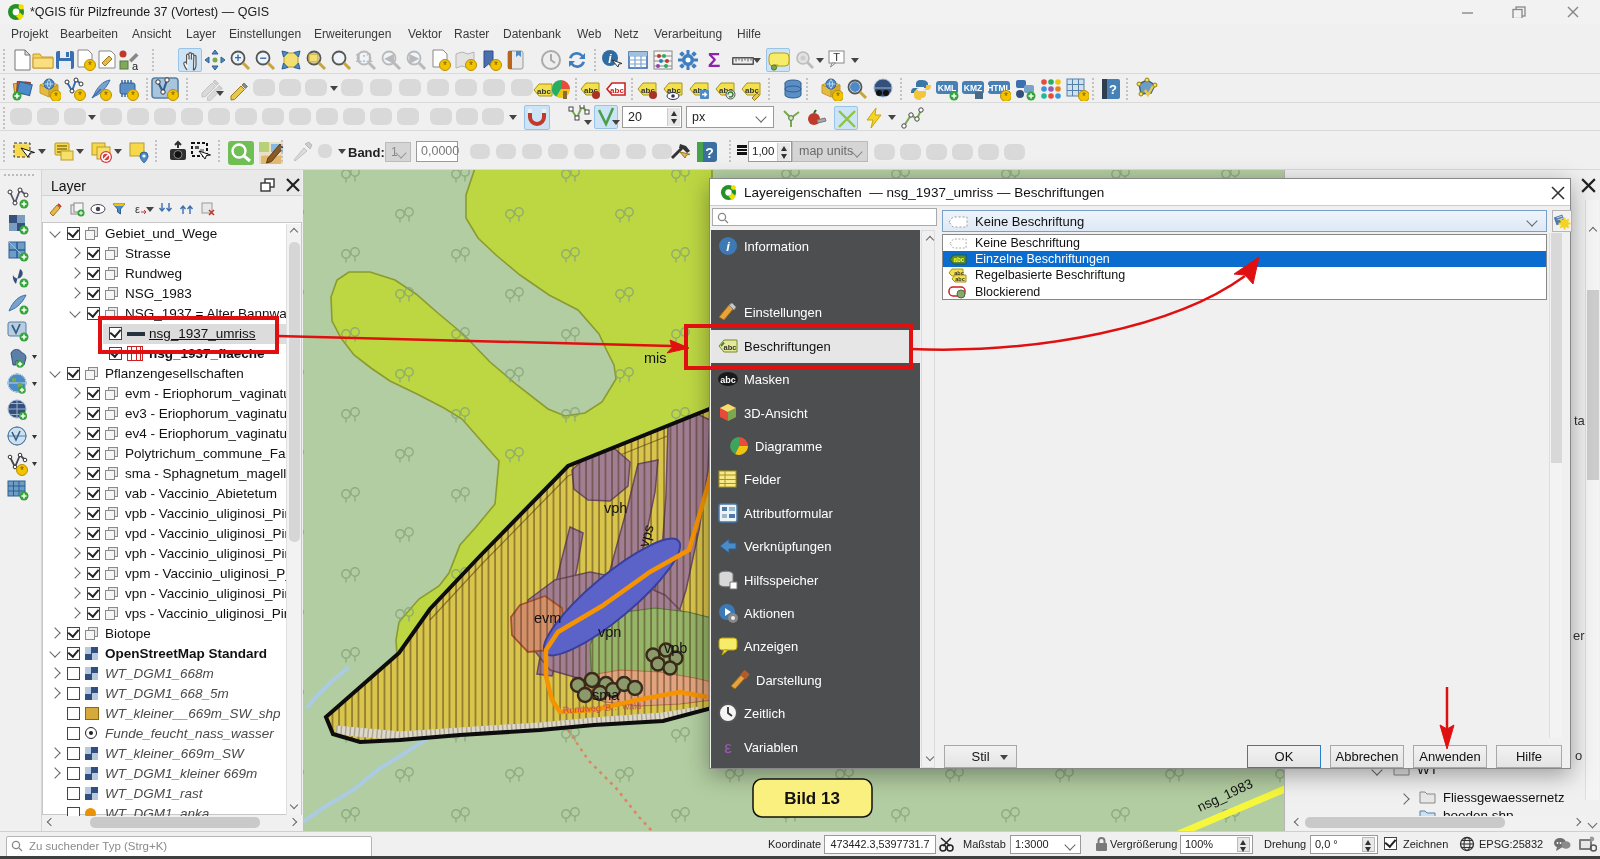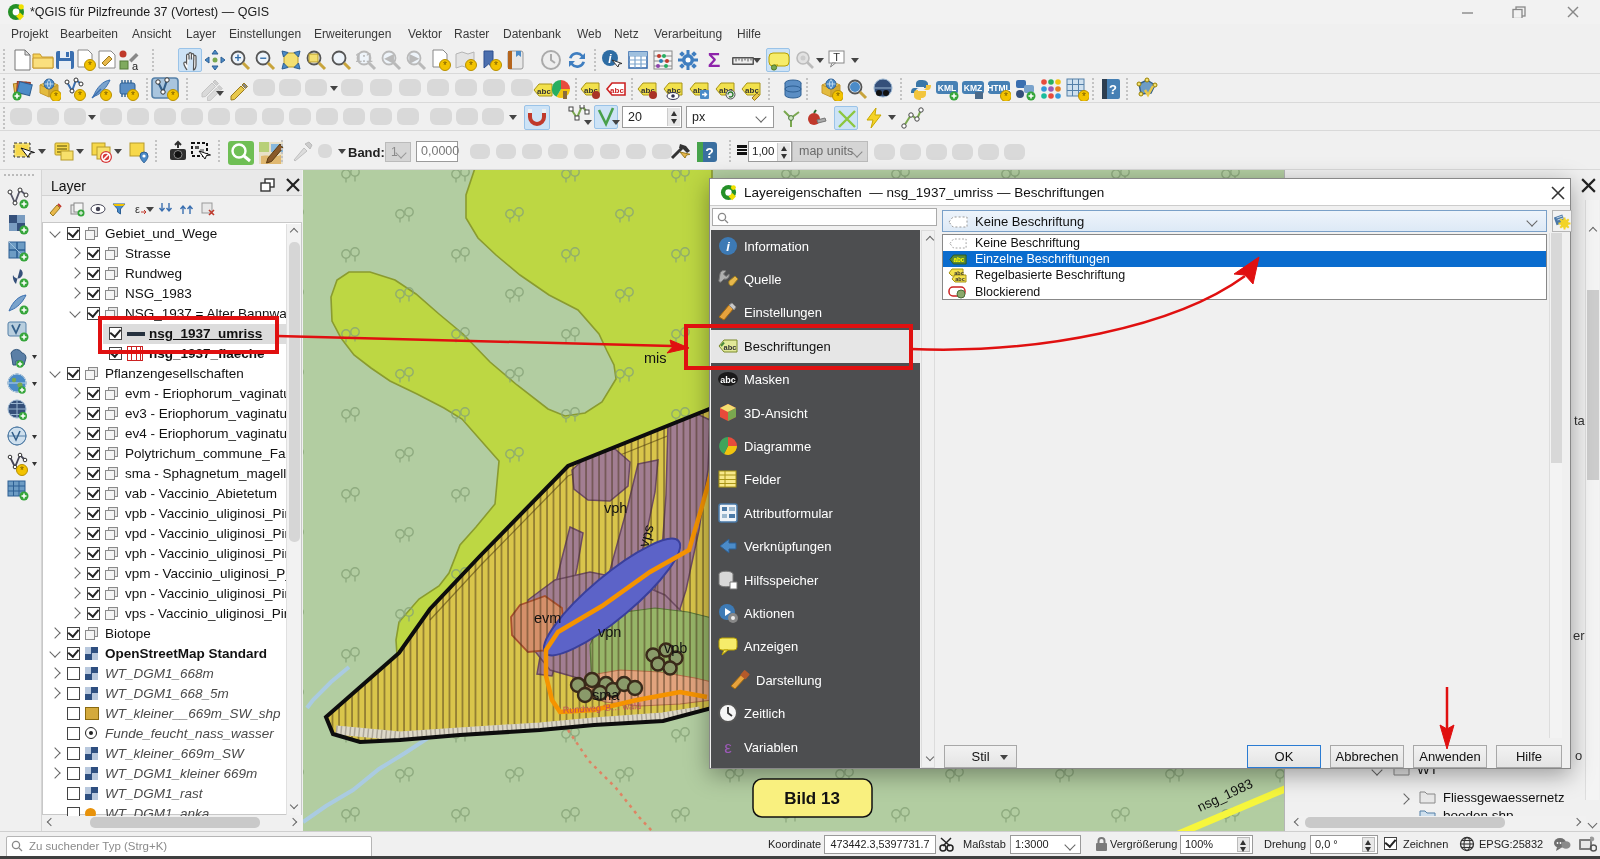--- a/index.html
+++ b/index.html
@@ -999,21 +999,21 @@
           <span class="grp" style="left:62px;top:3px">
             <i style="left:3px;top:0"></i>
             <i style="left:0;top:3px;background:#f5f5f5"></i>
           </span>
           <span class="abs" style="left:82px;top:2px;">NSG_1937 = Alter Bannwald</span>
         </div>
         <div class="row" style="left:0;top:101px;width:258px;height:20px;overflow:hidden">
           <div class="abs" style="left:60px;top:0px;width:198px;height:20px;background:#dcdcdc"></div>
           <span class="ck c" style="left:66px;top:3px"></span>
           <span class="abs" style="left:84px;top:8px;width:18px;height:4px;background:#27323f"></span>
-          <span class="abs" style="left:106px;top:2px;font-weight:bold;text-decoration:underline">nsg_1937_umriss</span>
+          <span class="abs" style="left:106px;top:2px;font-weight:normal;text-decoration:underline">nsg_1937_umriss</span>
         </div>
         <div class="row" style="left:0;top:121px;width:258px;height:20px;overflow:hidden">
           <span class="ck c" style="left:66px;top:3px"></span>
           <span class="abs" style="left:84px;top:2px;width:16px;height:15px;border:1.6px solid #cc2222;background:repeating-linear-gradient(90deg,#fff 0 3px,#cc2222 3px 4.5px)"></span>
           <span class="abs" style="left:106px;top:2px;font-weight:bold">nsg_1937_flaeche</span>
         </div>
         <div class="row" style="left:0;top:141px;width:258px;height:20px;overflow:hidden">
           <span class="chev d" style="left:8px;top:4px"></span>
           <span class="ck c" style="left:24px;top:3px"></span>
           <span class="grp" style="left:42px;top:3px">
@@ -1373,29 +1373,20 @@
       <div class="abs" style="left:1px;top:51px;width:209px;height:538px;background:#4d4e50;overflow:hidden">
         <div class="sb-item" style="top:0px;">
           <span class="ic" style="left:6px">
             <svg width="22" height="22" viewBox="0 0 22 22">
               <circle cx="11" cy="11" r="9" fill="#3d7ab5"></circle>
               <text x="11" y="16" font-size="13" font-style="italic" font-weight="bold" text-anchor="middle" fill="#fff">i</text>
             </svg>
           </span>
           <span class="lb" style="left:33px">Information</span>
         </div>
-        <div class="sb-item" style="top:33px;">
-          <span class="ic" style="left:6px">
-            <svg width="22" height="22" viewBox="0 0 22 22">
-              <path d="M3 6 a4 4 0 0 1 6 -3 l-2.5 3 2.5 2.5 3 -2.5 a4 4 0 0 1 -5 5 L4 14 a1.5 1.5 0 0 1 -2 -2 Z" fill="#b0b0b0" stroke="#777"></path>
-              <path d="M12 13 l6 -5 3 3 -5 6 c-2 2 -5 0 -4 -4 Z" fill="#e8b84b" stroke="#9a7b20"></path>
-            </svg>
-          </span>
-          <span class="lb" style="left:33px">Quelle</span>
-        </div>
         <div class="sb-item" style="top:66px;">
           <span class="ic" style="left:6px">
             <svg width="22" height="22" viewBox="0 0 22 22">
               <path d="M2 16 L12 4 l5 3 -10 12 Z" fill="#e8a33d" stroke="#a06a10"></path>
               <path d="M12 4 l3 -2 4 4 -2 3 Z" fill="#c8c8c8" stroke="#888"></path>
             </svg>
           </span>
           <span class="lb" style="left:33px">Einstellungen</span>
         </div>
         <div class="sb-item" style="top:100px;background:#e6e6e6;color:#111">
@@ -1420,21 +1411,21 @@
         <div class="sb-item" style="top:167px;">
           <span class="ic" style="left:6px">
             <svg width="22" height="22" viewBox="0 0 22 22">
               <path d="M11 2 l8 4 v9 l-8 4 -8 -4 V6 Z" fill="#e84a3a"></path>
               <path d="M11 2 l8 4 -8 4 -8 -4 Z" fill="#f3df71"></path>
               <path d="M11 10 l8 -4 v9 l-8 4 Z" fill="#7aa84f"></path>
             </svg>
           </span>
           <span class="lb" style="left:33px">3D-Ansicht</span>
         </div>
-        <div class="sb-item" style="top:200px;">
+        <div class="sb-item" style="top:200px;margin-left:11px;">
           <span class="ic" style="left:6px">
             <svg width="22" height="22" viewBox="0 0 22 22">
               <path d="M11 11 V2 a9 9 0 0 1 9 9 Z" fill="#e74c3c"></path>
               <path d="M11 11 h9 a9 9 0 0 1 -13 8 Z" fill="#f1c40f"></path>
               <path d="M11 11 l-4 8 A9 9 0 0 1 11 2 Z" fill="#3fa45b"></path>
             </svg>
           </span>
           <span class="lb" style="left:33px">Diagramme</span>
         </div>
         <div class="sb-item" style="top:267px;">

